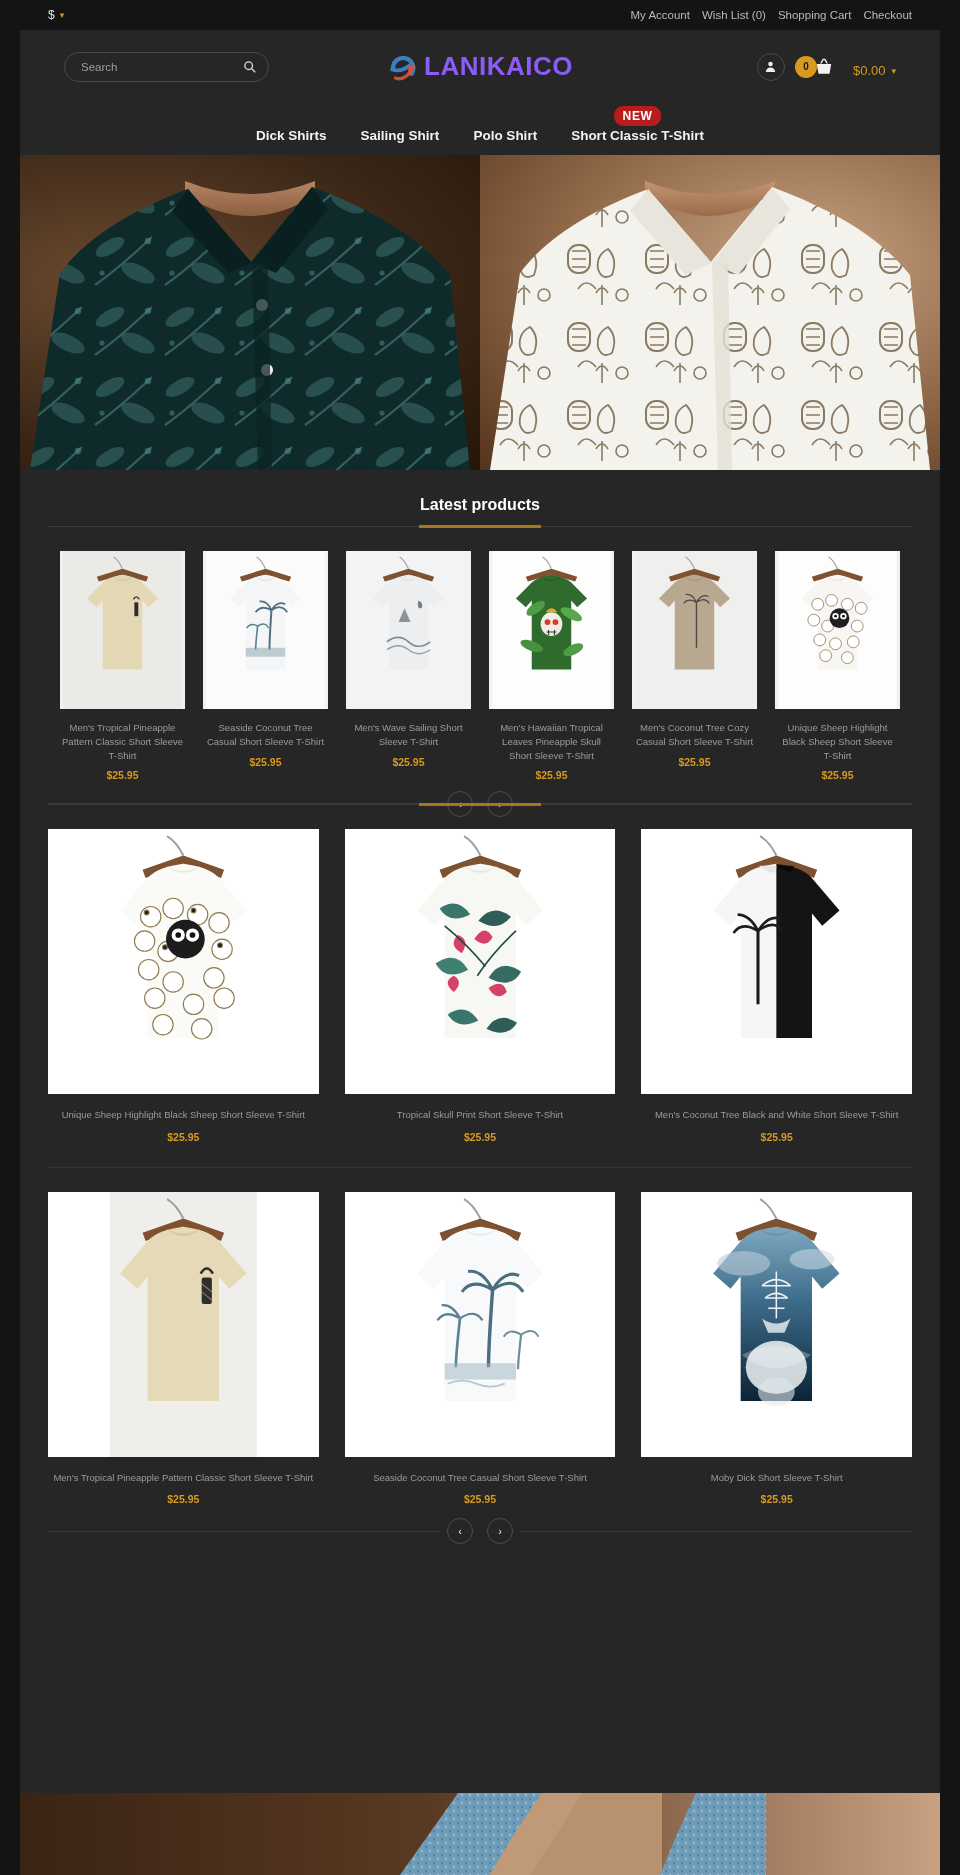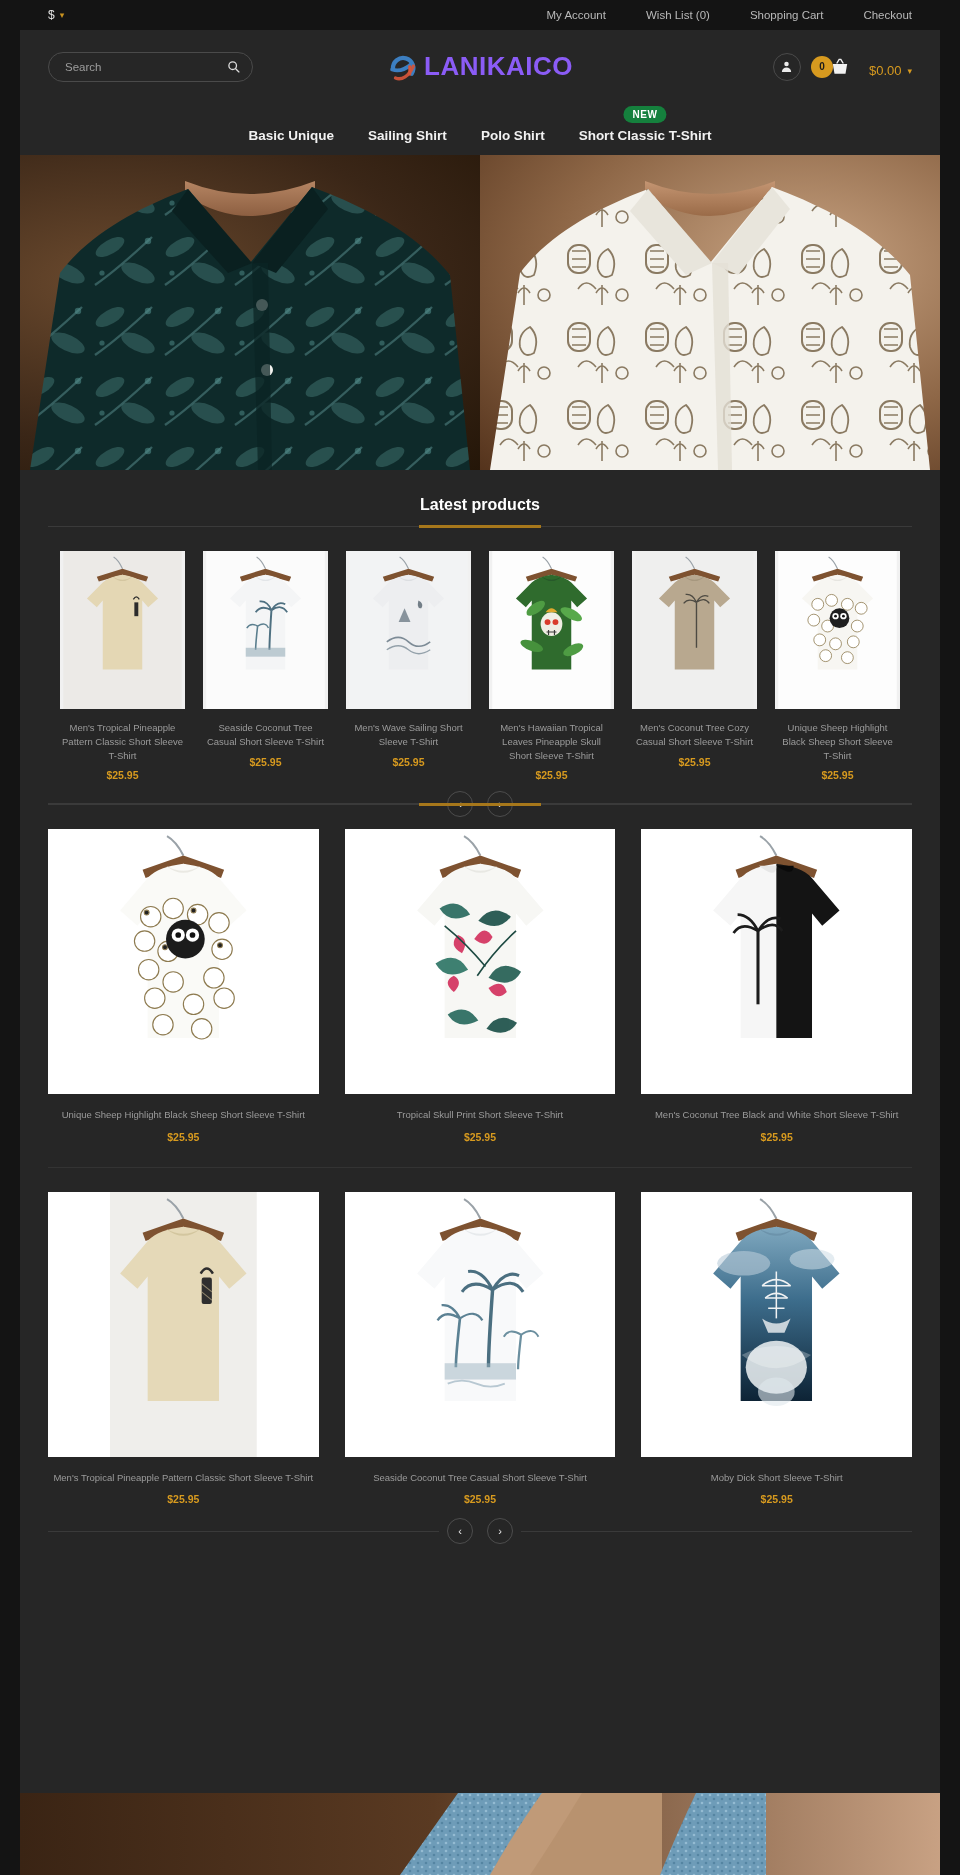--- a/index.html
+++ b/index.html
@@ -12,32 +12,32 @@
   }
   .page{ width:960px; height:1875px; position:relative; background:#141414; }
 
   
   .topbar{
     height:30px; background:#141414; display:flex; align-items:center;
     padding:0 48px; font-size:11.5px; color:#b9b9b9;
   }
   .currency{ display:flex; align-items:center; gap:5px; color:#e2e2e2; font-size:12px; }
   .currency .caret{ color:#c8921f; font-size:9px; }
-  .topbar .links{ margin-left:auto; display:flex; gap:40px;align-items:flex-end; }
+  .topbar .links{ margin-left:auto; display:flex; gap:12px;align-items:flex-end; }
   .topbar .links a{ color:#b9b9b9; text-decoration:none; font-size:11.5px; white-space:nowrap; }
 
   
   .shell{
     position:absolute; left:20px; top:30px; width:920px; height:1845px;
     background:#262626;
   }
 
   
   .header{
-    height:73px; display:flex; align-items:center; padding:0 28px; position:relative;
+    height:73px; display:flex; align-items:center; padding:0 44px; position:relative;
   }
   .searchbox{
     width:205px; height:30px; border:1px solid #4a4a4a; border-radius:16px;
     display:flex; align-items:center; padding:0 12px 0 16px; background:transparent;
   }
   .searchbox input{
     flex:1; background:transparent; border:none; outline:none;
     color:#cfcfcf; font-size:11.5px; font-family:"Liberation Sans", sans-serif;
   }
   .searchbox input::placeholder{ color:#9d9d9d; }
@@ -69,21 +69,21 @@
   .cart-total .caret{ font-size:9px; }
 
   
   .nav{
     height:52px; display:flex; align-items:flex-end; justify-content:center;
     gap:34px; padding-bottom:12px; position:relative;
   }
   .nav-item{ position:relative; font-size:13.5px; color:#f2f2f2; font-weight:600; white-space:nowrap; }
   .nav-badge{
     position:absolute; left:50%; transform:translateX(-50%); top:-22px;
-    background:#15803d; color:#fff; font-size:10px; font-weight:700;
+    background:#b91c1c; color:#fff; font-size:12px; font-weight:700;
     letter-spacing:0.6px; padding:3px 9px; border-radius:9px;
   }
 
   
   .hero{ height:315px; position:relative; overflow:hidden; display:flex; }
   .hero-half{ flex:1; position:relative; overflow:hidden; }
   .hero-bg-l{ position:absolute; inset:0;
     background:radial-gradient(ellipse at 20% 40%, #6b4a2e 0%, #3a2617 60%, #241608 100%); }
   .hero-bg-r{ position:absolute; inset:0;
     background:radial-gradient(ellipse at 70% 35%, #c9a483 0%, #8d6646 55%, #54331c 100%); }
@@ -186,21 +186,21 @@
         </div>
         <div class="cart-total">
           <span>$0.00</span>
           <span class="caret">▾</span>
         </div>
       </div>
     </div>
 
     <div class="nav">
       <div class="nav-item">
-        <span>Basic Unique</span>
+        <span>Dick Shirts</span>
       </div>
       <div class="nav-item">
         <span>Sailing Shirt</span>
       </div>
       <div class="nav-item">
         <span>Polo Shirt</span>
       </div>
       <div class="nav-item">
         <span class="nav-badge">NEW</span>
         <span>Short Classic T-Shirt</span>

